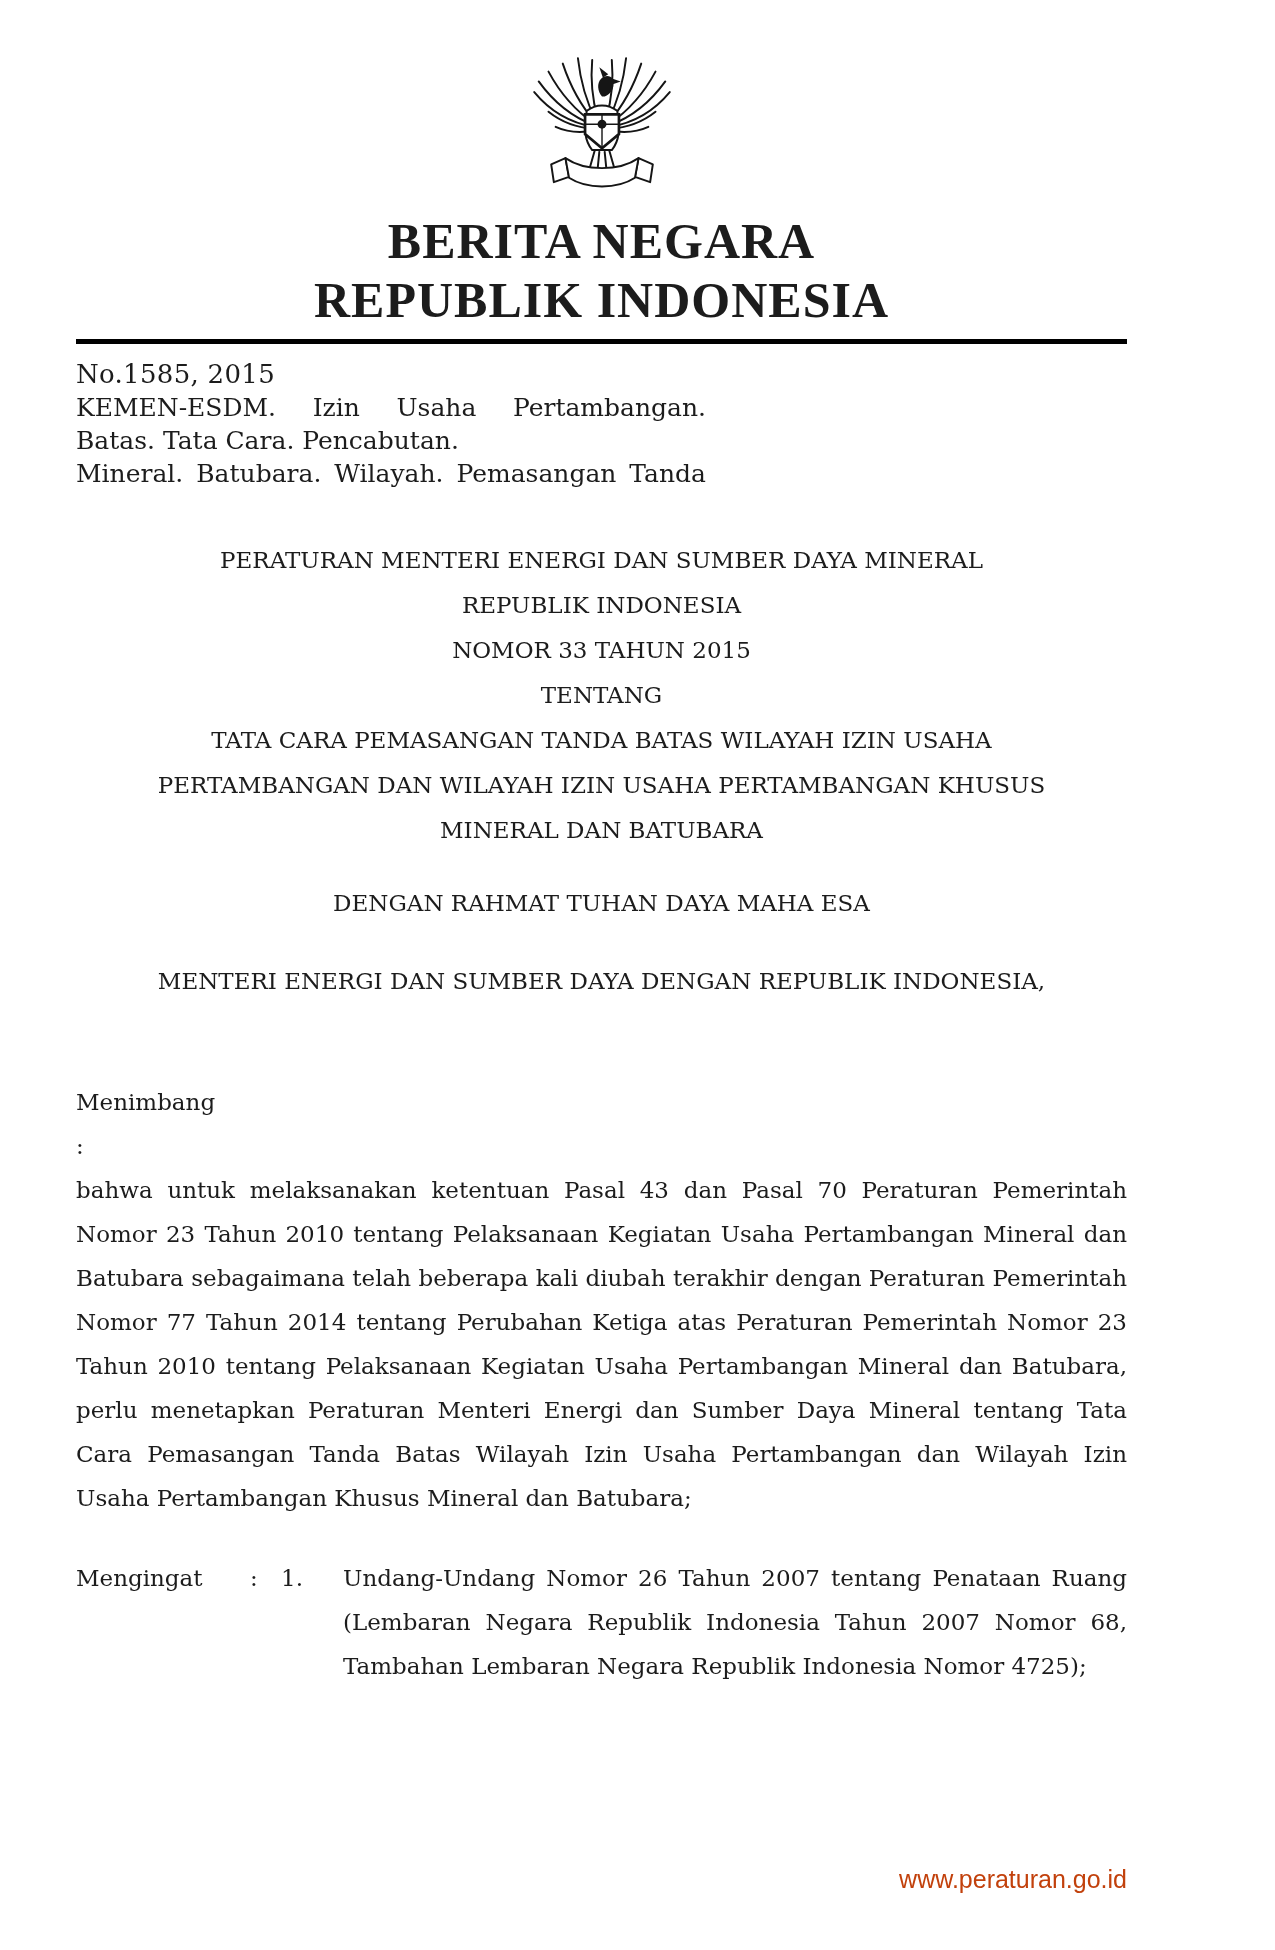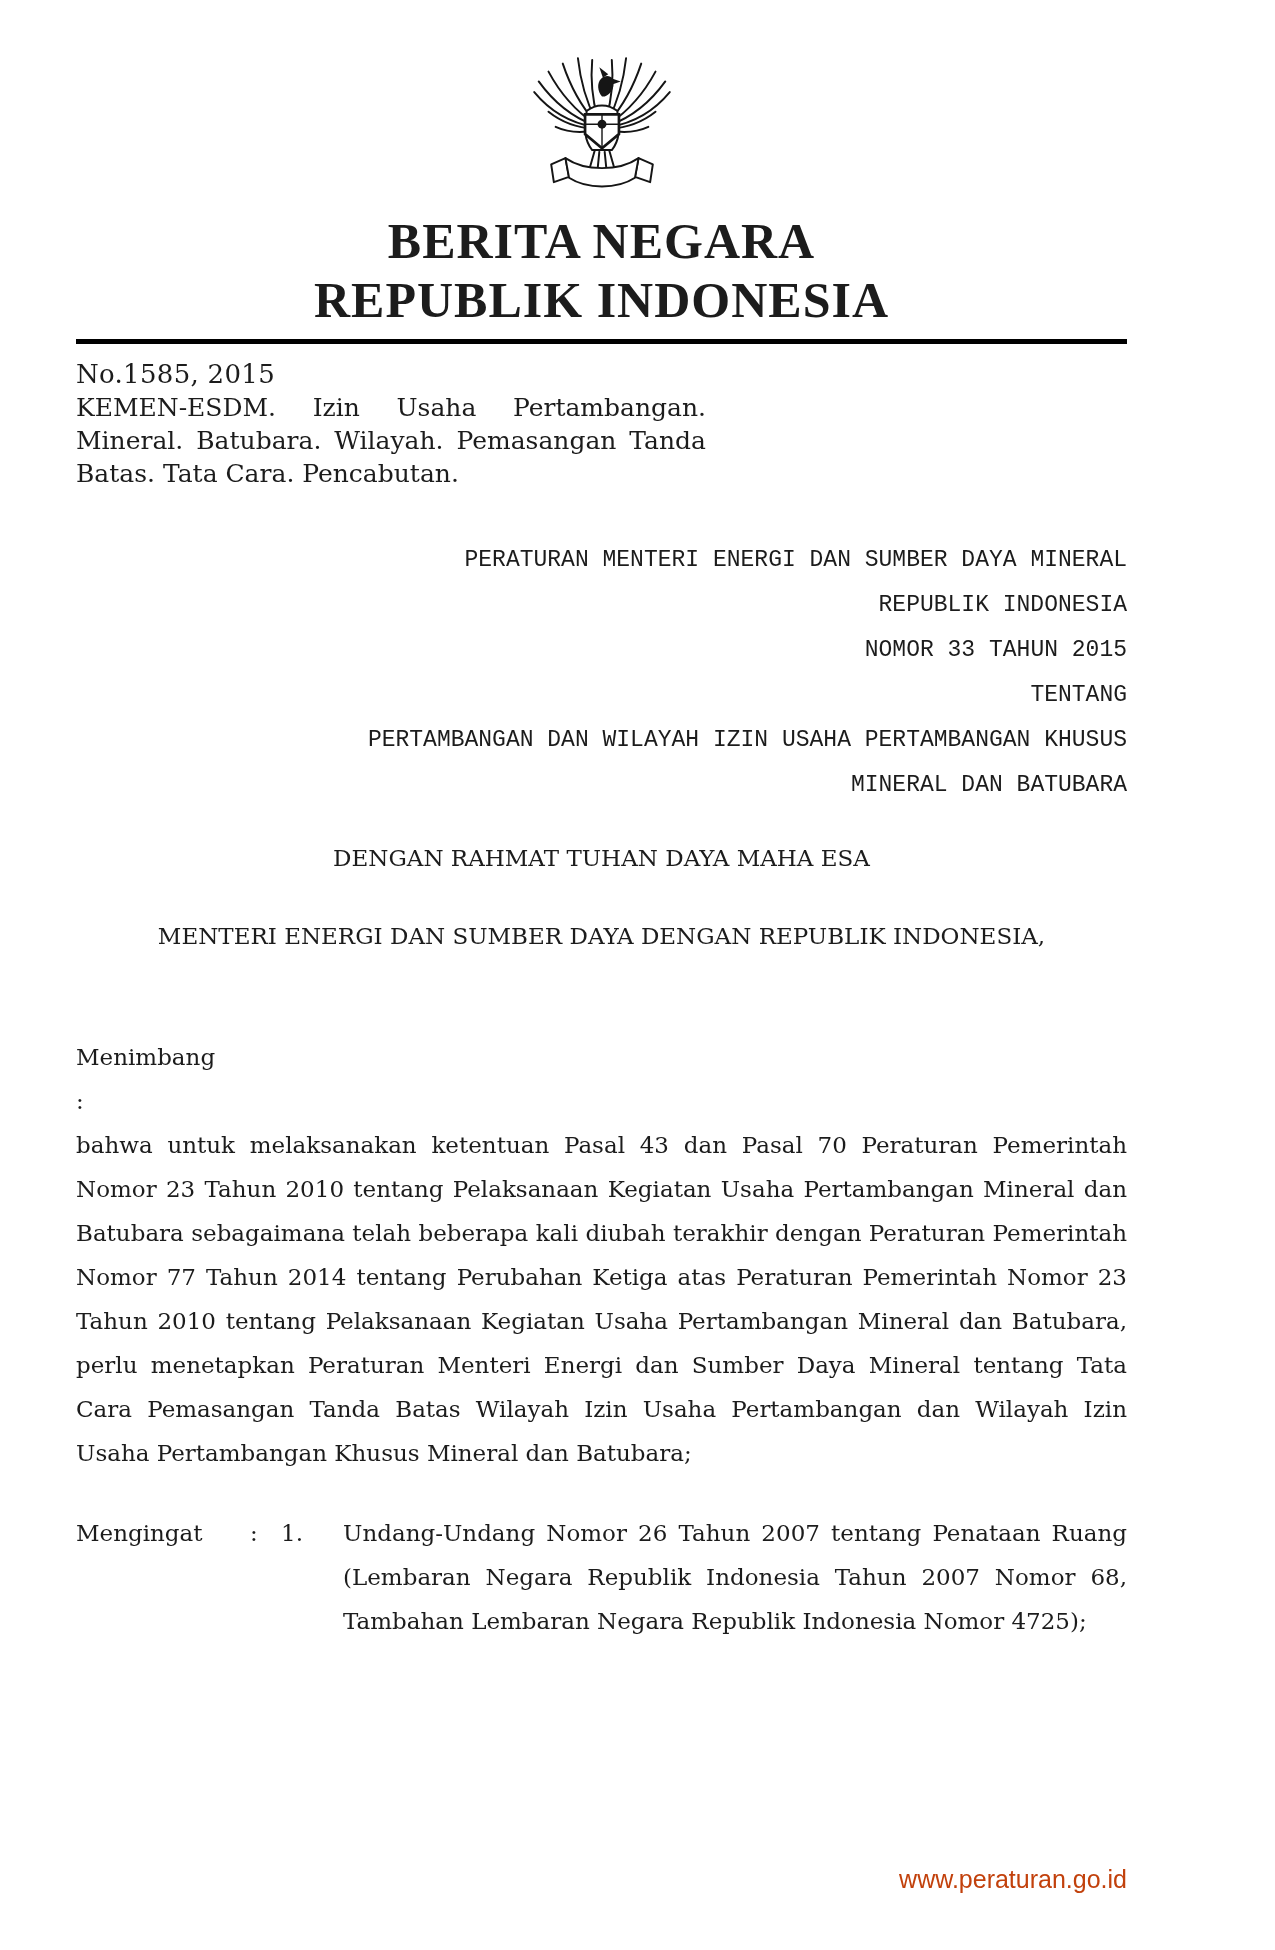--- a/index.html
+++ b/index.html
@@ -29,21 +29,21 @@
   .header-row {
     display: flex; justify-content: space-between; align-items: flex-start;
     margin-top: 14px;
     flex-direction: column;
   }
   .doc-number { font-size: 26px; line-height: 33px; letter-spacing: 0.3px; }
   .subject { width: 630px; font-size: 25px; line-height: 33px; }
   .jline { text-align: justify; text-align-last: justify; }
   .jline.last { text-align-last: left; }
 
-  .title-block { margin-top: 48px; font-size: 23px; line-height: 45px; text-align: right; font-family: Liberation Mono, monospace; }
+  .title-block { margin-top: 48px; font-size: 23px; line-height: 45px; text-align: center; }
   .invocation { margin-top: 28px; text-align: center; font-size: 23px; line-height: 45px; }
   .official   { margin-top: 33px; text-align: center; font-size: 23px; line-height: 45px; }
 
   .clause {
     display: flex; align-items: flex-start;
     font-size: 23px; line-height: 44px;
   }
   .clause.considering { margin-top: 76px; flex-direction: column; }
   .clause.legal       { margin-top: 36px; }
   .clause-label { width: 174px; flex: none; }
@@ -114,30 +114,31 @@
       <div class="masthead-line">BERITA NEGARA</div>
       <div class="masthead-line">REPUBLIK INDONESIA</div>
     </div>
 
     <div class="rule"></div>
 
     <div class="header-row">
       <div class="doc-number">No.1585, 2015</div>
       <div class="subject">
         <div class="jline">KEMEN-ESDM. Izin Usaha Pertambangan.</div>
+        <div class="jline last">Batas. Tata Cara. Pencabutan.</div>
         <div class="jline">Mineral. Batubara. Wilayah. Pemasangan Tanda</div>
-        <div class="jline last">Batas. Tata Cara. Pencabutan.</div>
       </div>
     </div>
 
     <div class="title-block">
       <div>PERATURAN MENTERI ENERGI DAN SUMBER DAYA MINERAL</div>
       <div>REPUBLIK INDONESIA</div>
       <div>NOMOR 33 TAHUN 2015</div>
       <div>TENTANG</div>
+      <div>TATA CARA PEMASANGAN TANDA BATAS WILAYAH IZIN USAHA</div>
       <div>PERTAMBANGAN DAN WILAYAH IZIN USAHA PERTAMBANGAN KHUSUS</div>
       <div>MINERAL DAN BATUBARA</div>
     </div>
 
     <div class="invocation">DENGAN RAHMAT TUHAN DAYA MAHA ESA</div>
 
     <div class="official">MENTERI ENERGI DAN SUMBER DAYA DENGAN REPUBLIK INDONESIA,</div>
 
     <div class="clause considering">
       <div class="clause-label">Menimbang</div>

